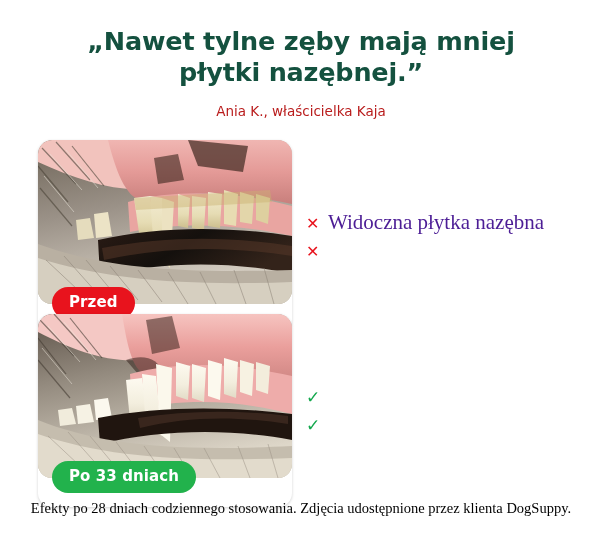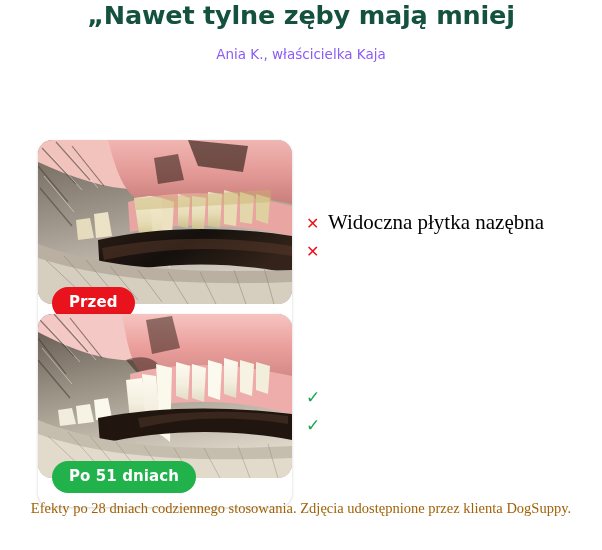--- a/index.html
+++ b/index.html
@@ -17,37 +17,38 @@
 
   .page {
     width: 602px;
     height: 550px;
     position: relative;
     background: #ffffff;
   }
 
   
   .header {
+    padding-top: 26px;
     text-align: center;
   }
   .quote-title {
     color: #14513F;
     font-family: "DejaVu Sans", sans-serif;
     font-weight: bold;
     font-size: 25.5px;
     line-height: 31px;
     letter-spacing: -0.2px;
     margin: 0 auto;
     width: 430px;
   }
   .quote-title .line2 {
     display: block;
   }
   .quote-author {
-    color: #8b5cf6;
+    color: #b91c1c;
     font-family: "DejaVu Sans", sans-serif;
     font-size: 13.5px;
     line-height: 18px;
     margin-top: 14px;
     font-weight: normal;
   }
 
   
   .compare-block {
     position: absolute;
@@ -104,47 +105,48 @@
     line-height: 26px;
     width: 22px;
     flex: 0 0 22px;
     display: inline-block;
   }
   .mark-cross { color: #E8131D; }
   .mark-check { color: #14A84E; font-size: 17px; }
 
   .bullet-text {
     font-family: "Liberation Serif", "DejaVu Serif", serif;
-    color: #000000;
+    color: #4c1d95;
     font-size: 21px;
     line-height: 26px;
   }
 
   
   .footer {
     position: absolute;
     left: 0;
     top: 498px;
     width: 602px;
     text-align: center;
     font-family: "Liberation Serif", "DejaVu Serif", serif;
-    color: #a16207;
+    color: #000000;
     font-size: 14.5px;
     line-height: 21px;
   }
   .footer-inner { width: 560px; margin: 0 auto; }
 </style>
 </head>
 <body>
 
 <div class="page">
 
   <div class="header">
     <div class="quote-title">
       <span class="line1">„Nawet tylne zęby mają mniej</span>
+      <span class="line2">płytki nazębnej.”</span>
     </div>
     <div class="quote-author">Ania K., właścicielka Kaja</div>
   </div>
 
   <div class="compare-block block-before">
 
     <div class="photo-frame">
       <svg width="254" height="164" viewBox="0 0 254 164" xmlns="http://www.w3.org/2000/svg">
         <defs>
           <linearGradient id="furB" x1="0" y1="0" x2="0.3" y2="1">
@@ -306,21 +308,21 @@
             <path d="M32,4 L64,44" fill="none"></path>
             <path d="M0,46 L32,84" fill="none"></path>
           </g>
           <g stroke="#efeade" stroke-width="1" opacity="0.5">
             <path d="M10,12 L42,48" fill="none"></path>
             <path d="M26,8 L58,46" fill="none"></path>
             <path d="M4,34 L34,70" fill="none"></path>
           </g>
         </g>
       </svg>
-      <div class="photo-badge badge-after">Po 51 dniach</div>
+      <div class="photo-badge badge-after">Po 33 dniach</div>
     </div>
 
     <div class="bullets">
       <div class="bullet-row">
         <span class="bullet-mark mark-check">✓</span>
       </div>
       <div class="bullet-row">
         <span class="bullet-mark mark-check">✓</span>
       </div>
     </div>

